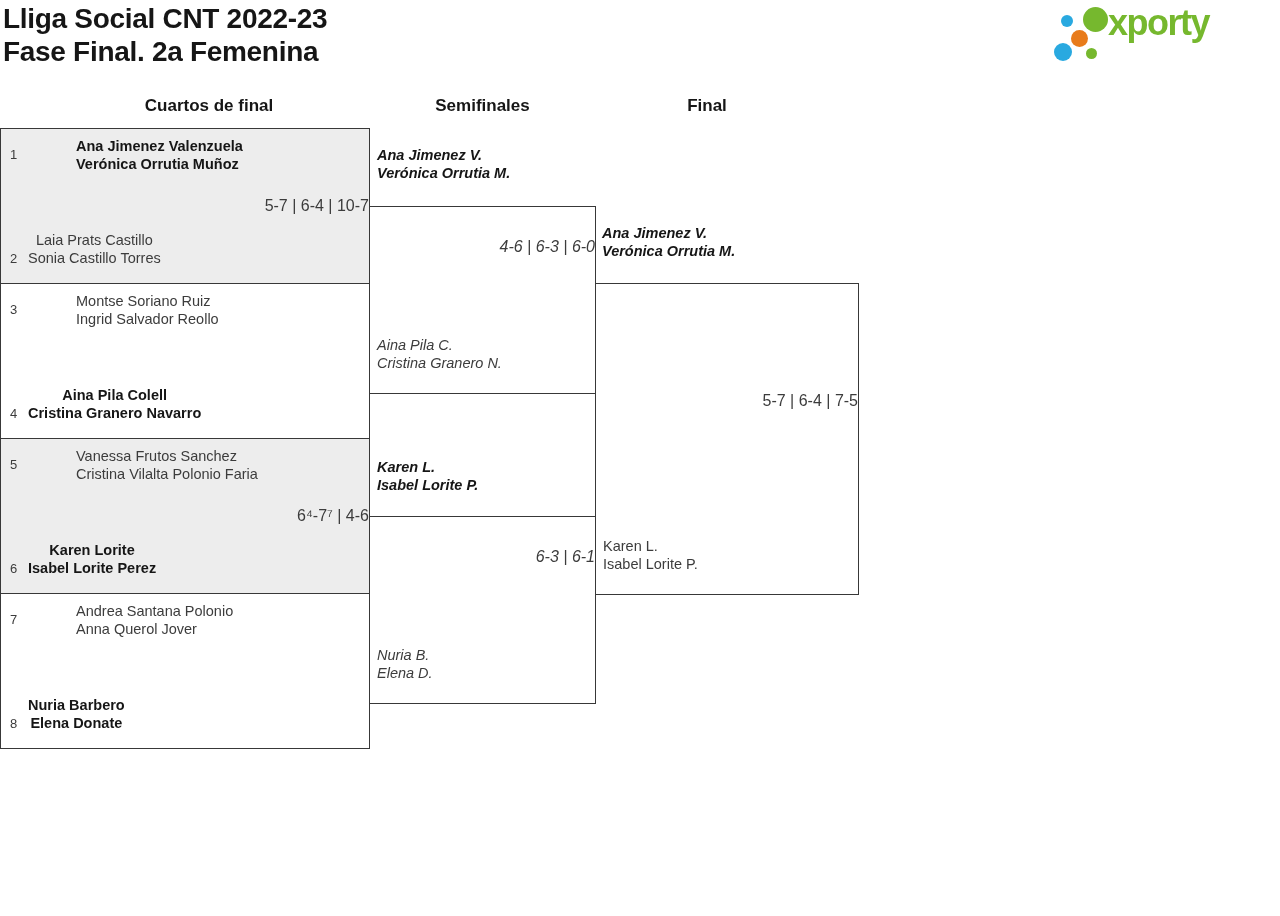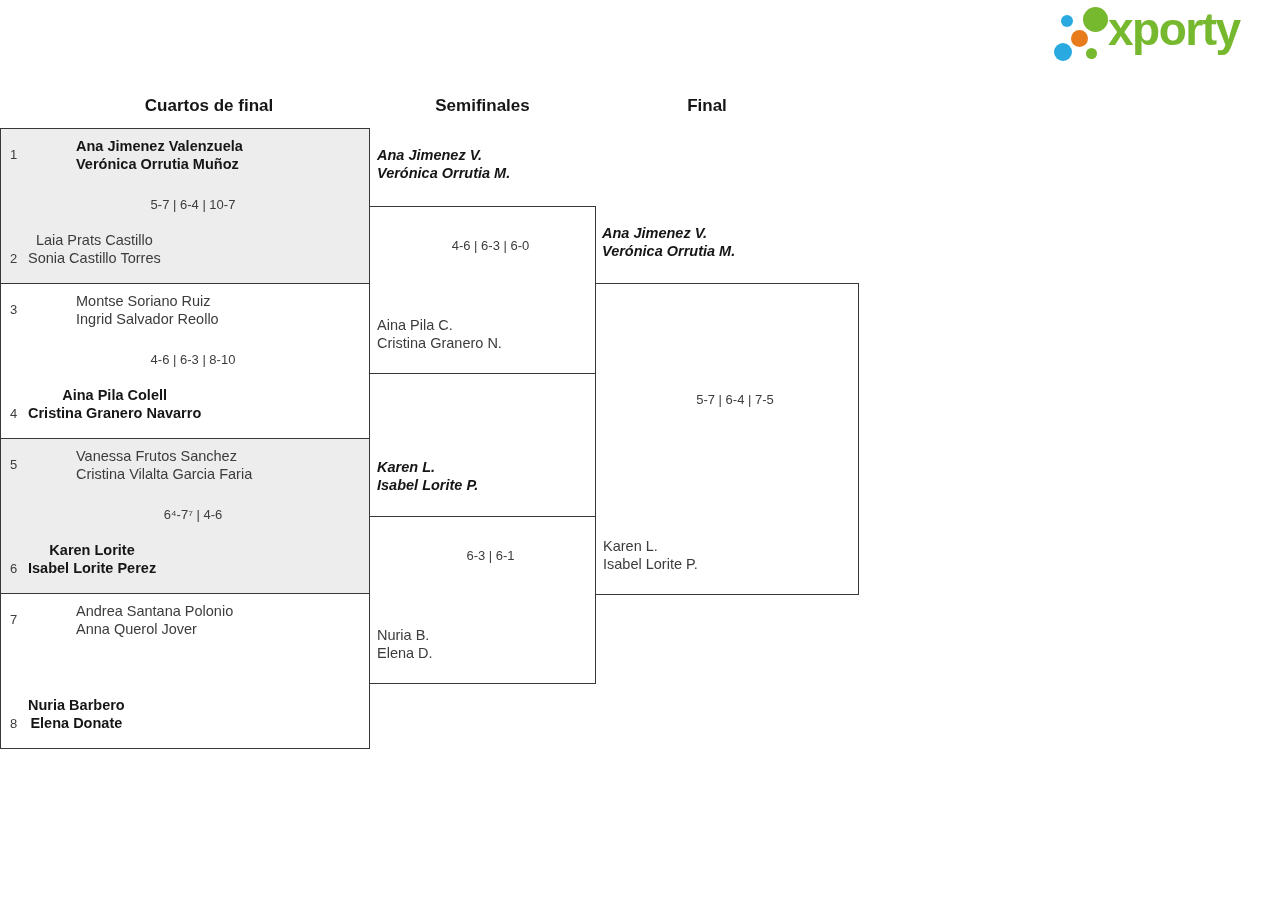--- a/index.html
+++ b/index.html
@@ -13,71 +13,75 @@
   }
   
   .logo{position:absolute;left:1050px;top:0;width:228px;height:72px;}
   .dot{position:absolute;border-radius:50%;}
   .dot-blue-small {left:11px;top:15px;width:12px;height:12px;background:var(--logo_blue);}
   .dot-green-big  {left:33px;top:7px;width:25px;height:25px;background:var(--logo_green);}
   .dot-orange     {left:21px;top:30px;width:17px;height:17px;background:var(--logo_orange);}
   .dot-blue-big   {left:4px;top:43px;width:18px;height:18px;background:var(--logo_blue);}
   .dot-green-small{left:36px;top:48px;width:11px;height:11px;background:var(--logo_green);}
   .logo-text{
-    position:absolute;left:58px;top:2px;font-size:46px;font-weight:700;
+    position:absolute;left:58px;top:2px;font-size:36px;font-weight:700;
     letter-spacing:-1.5px;color:var(--logo_green);
   }
   
   .round-header{
     position:absolute;top:96px;font-size:17px;font-weight:700;text-align:center;
     color:var(--text_dark);
   }
   .rh-qf{left:0;width:370px;margin-left:24px;}
   .rh-sf{left:370px;width:225px;}
   .rh-f {left:595px;width:224px;}
   
   .box{
     position:absolute;border:1px solid var(--border);box-sizing:border-box;background:#fff;
   }
   .box.gray{background:var(--match_fill_alt);}
   .qf{left:0;width:370px;height:156px;}
   .qf1{top:128px;} .qf2{top:283px;} .qf3{top:438px;} .qf4{top:593px;}
-  .sf{left:369px;width:227px;height:168px;background:transparent;}
+  .sf{left:369px;width:227px;height:188px;background:transparent;font-style:italic;}
   .sf1{top:206px;} .sf2{top:516px;}
   .final-box{left:595px;width:264px;height:312px;top:283px;background:transparent;}
   
   .team{font-size:14.5px;line-height:17.5px;color:var(--text_normal);}
   .team.winner{font-weight:700;color:var(--text_dark);}
   .qf .team-top{position:absolute;left:27px;top:9px;margin-left:48px;}
   .qf .team-bottom{position:absolute;left:27px;bottom:16px;text-align:center;}
   .seed{
     position:absolute;left:9px;width:16px;font-size:13px;line-height:35px;
     color:var(--text_normal);
   }
   .seed-top{top:8px;} .seed-bottom{bottom:7px;}
   .score{
-    position:absolute;left:16px;right:0;text-align:center;font-size:13px;
+    position:absolute;left:16px;right:0;text-align:right;font-size:16px;
     color:var(--text_normal);
   }
   .qf .score{top:68px;}
   .sf .score{top:31px;}
   .final-box .score{top:108px;}
   .sf .team-bottom{position:absolute;left:7px;bottom:21px;}
   .final-box .team-bottom{position:absolute;left:7px;bottom:21px;}
   
   .feed-label{position:absolute;font-style:italic;}
   .fl-sf1{left:377px;top:147px;}
   .fl-sf2{left:377px;top:459px;}
   .fl-final{left:602px;top:225px;}
 </style>
 </head>
 <body>
 
 <div class="page">
 
+  <div class="page-title">
+    <div>Lliga Social CNT 2022-23</div>
+    <div>Fase Final. 2a Femenina</div>
+  </div>
 
   <div class="logo">
     <span class="dot dot-blue-small"></span>
     <span class="dot dot-green-big"></span>
     <span class="dot dot-orange"></span>
     <span class="dot dot-blue-big"></span>
     <span class="dot dot-green-small"></span>
     <span class="logo-text">xporty</span>
   </div>
 
@@ -98,33 +102,32 @@
     </div>
     <span class="seed seed-bottom">2</span>
   </div>
 
   <div class="box qf qf2">
     <span class="seed seed-top">3</span>
     <div class="team team-top">
       <div>Montse Soriano Ruiz</div>
       <div>Ingrid Salvador Reollo</div>
     </div>
-    <div class="score">4-6 | 6-3 | 8-10</div>
     <div class="team team-bottom winner">
       <div>Aina Pila Colell</div>
       <div>Cristina Granero Navarro</div>
     </div>
     <span class="seed seed-bottom">4</span>
   </div>
 
   <div class="box qf qf3 gray">
     <span class="seed seed-top">5</span>
     <div class="team team-top">
       <div>Vanessa Frutos Sanchez</div>
-      <div>Cristina Vilalta Garcia Faria</div>
+      <div>Cristina Vilalta Polonio Faria</div>
     </div>
     <div class="score">6⁴-7⁷ | 4-6</div>
     <div class="team team-bottom winner">
       <div>Karen Lorite</div>
       <div>Isabel Lorite Perez</div>
     </div>
     <span class="seed seed-bottom">6</span>
   </div>
 
   <div class="box qf qf4">

